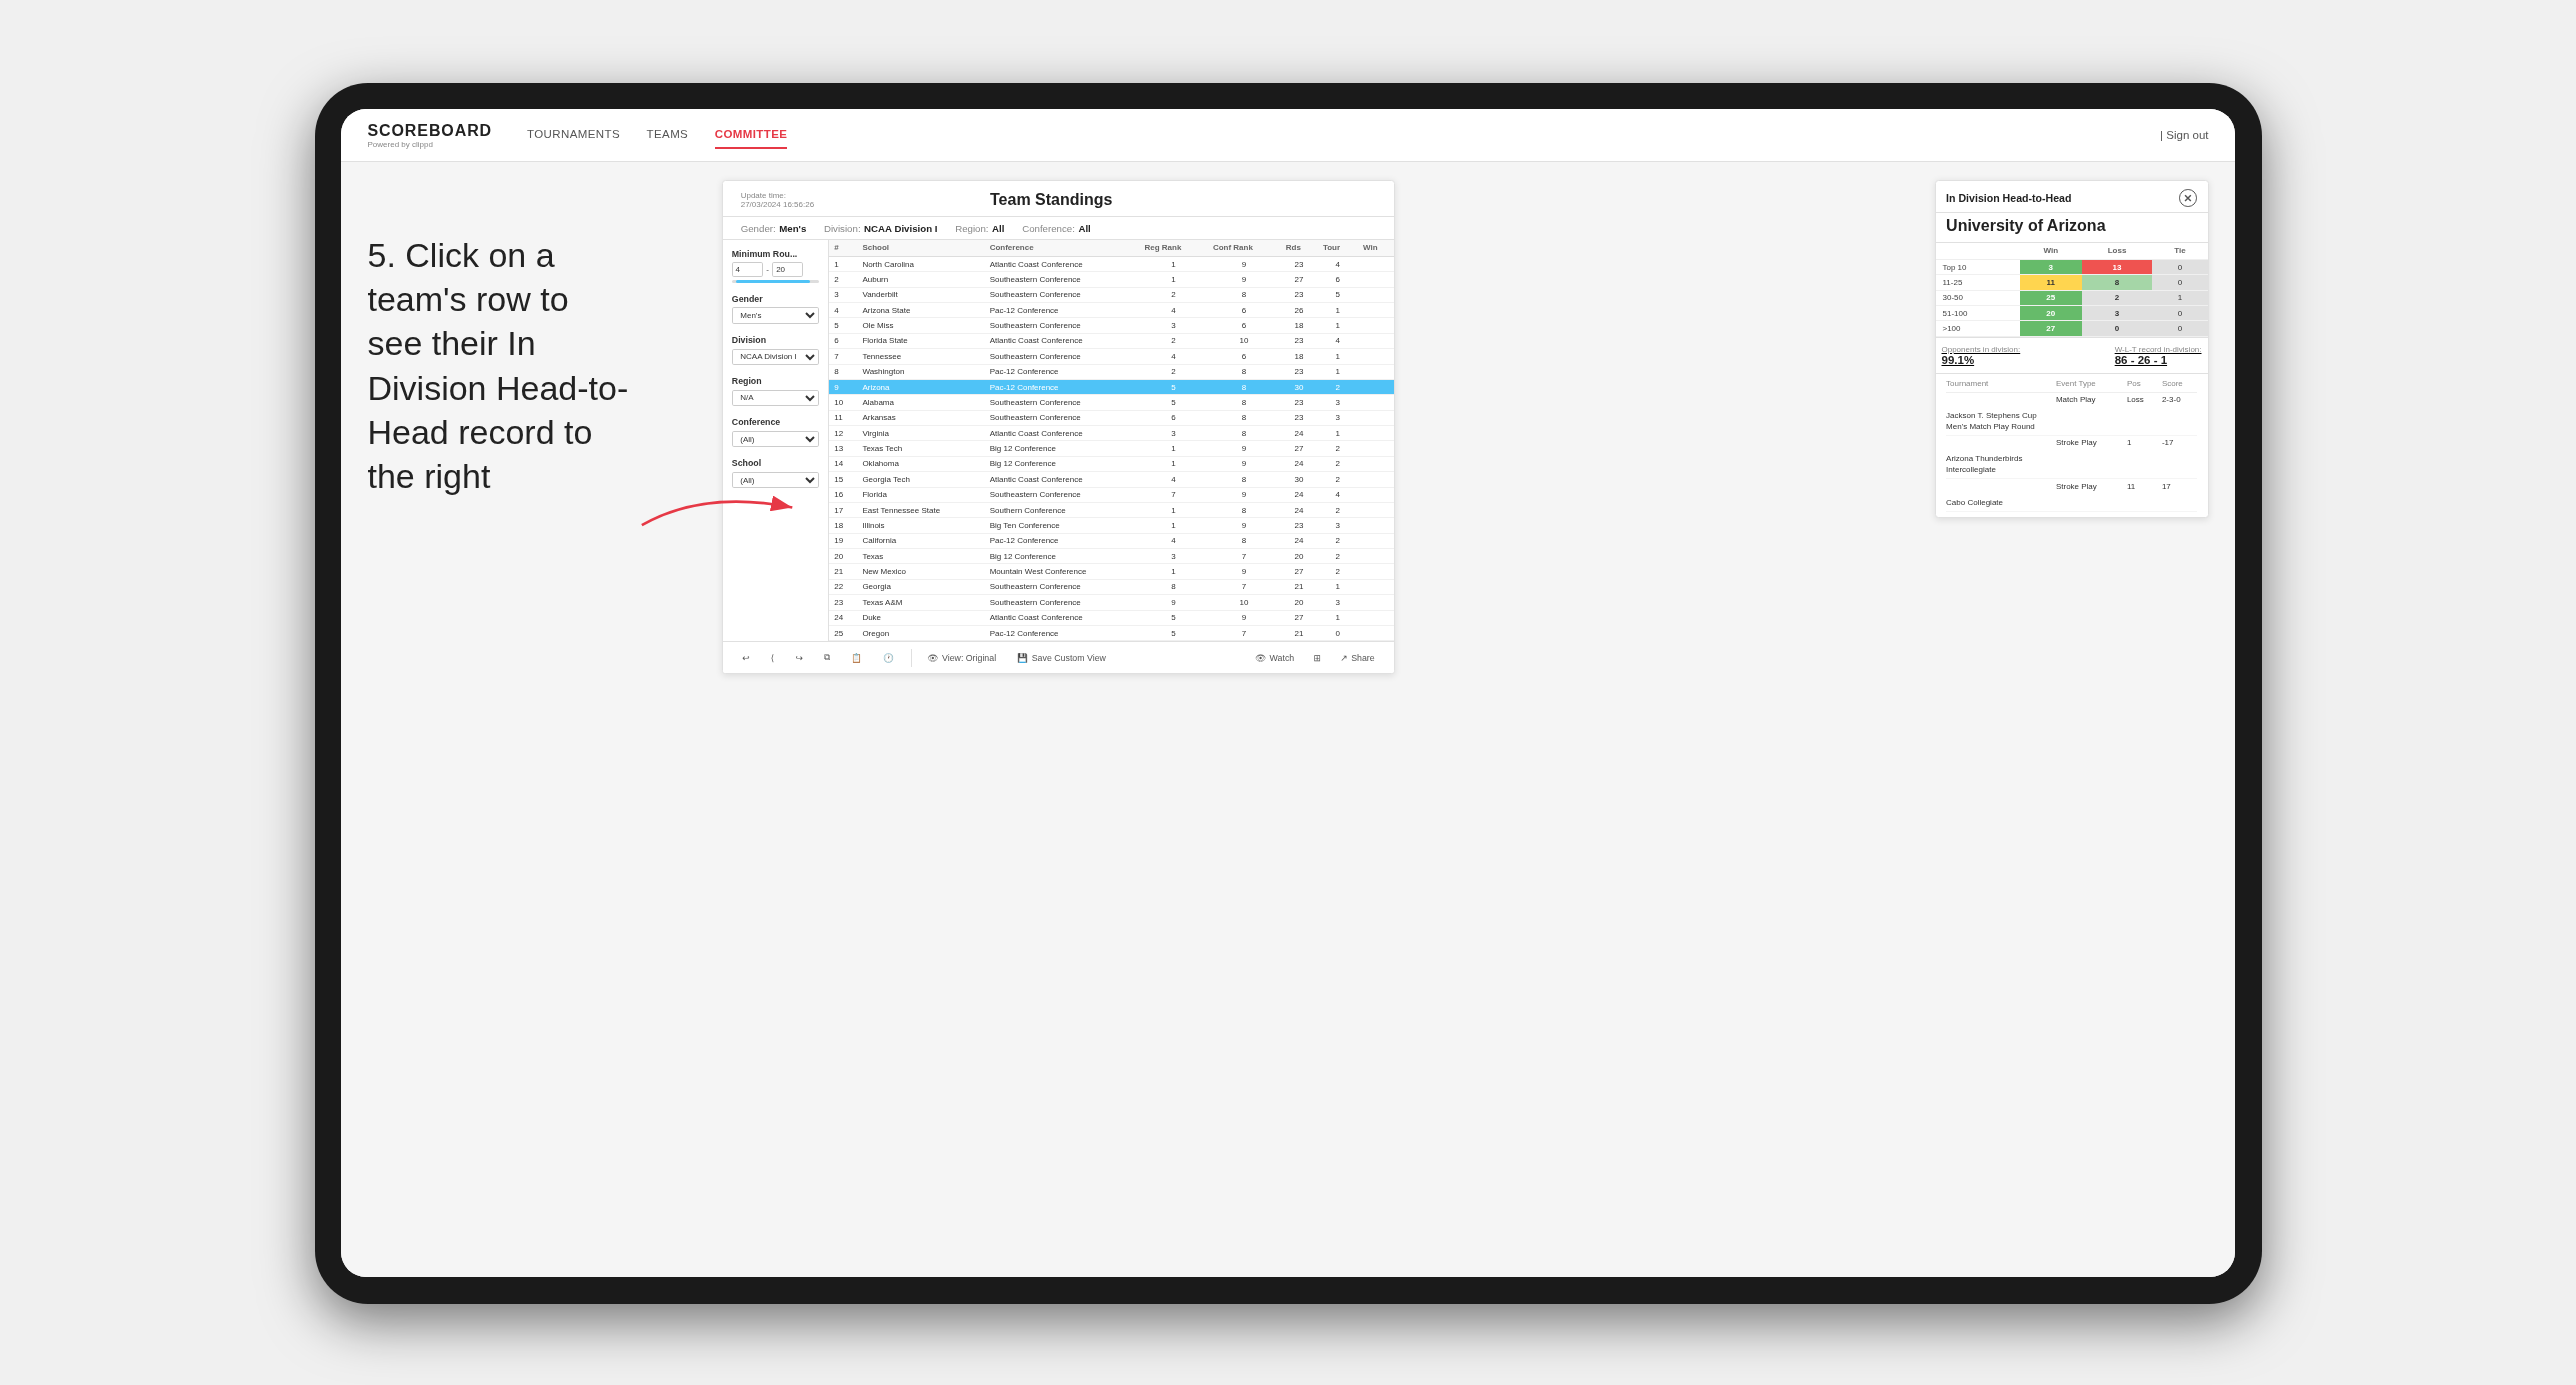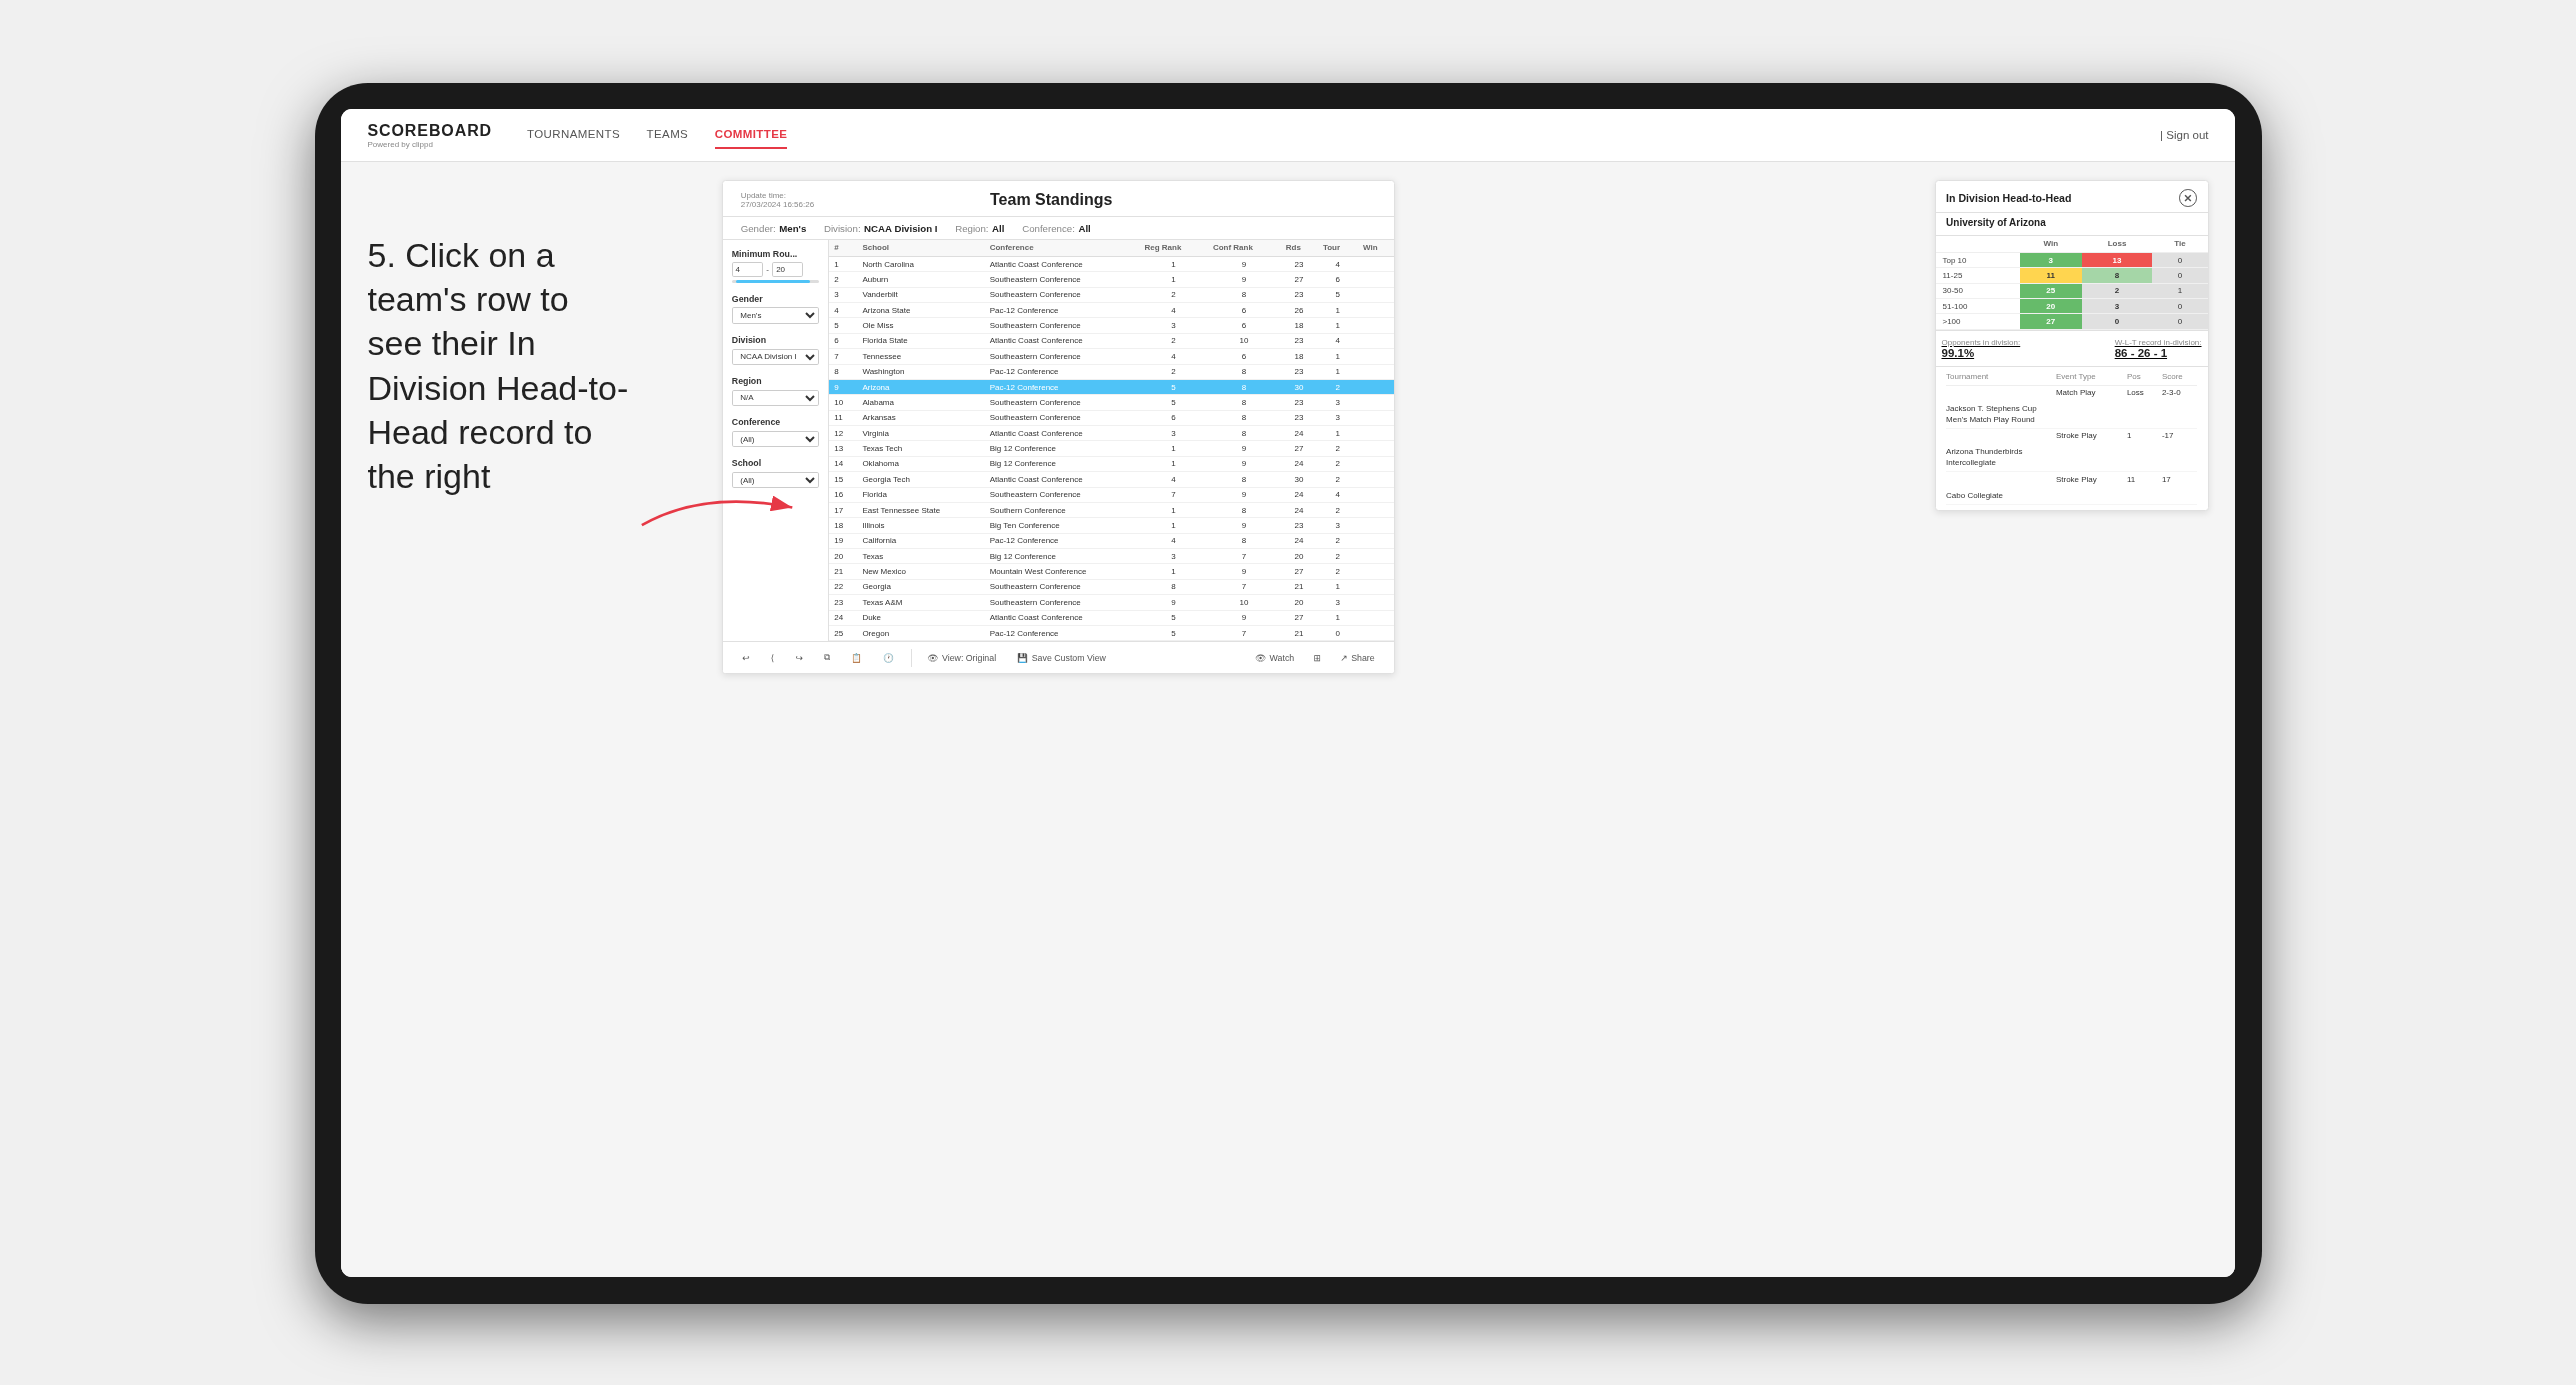--- a/index.html
+++ b/index.html
@@ -24,21 +24,21 @@
       align-items: center;
       justify-content: center;
       box-shadow: 0 17.7px 53px rgba(0,0,0,0.5);
       position: relative;
     }
 
     .screen {
       width: 100%;
       height: 100%;
       background: #fff;
-      border-radius: 11px;
+      border-radius: 25px;
       overflow: hidden;
       display: flex;
       flex-direction: column;
     }
 
     
     .top-nav {
       display: flex;
       align-items: center;
       background: #fff;
@@ -342,21 +342,21 @@
       align-items: center;
       justify-content: center;
       font-size: 10.6px;
       cursor: pointer;
       color: #555;
       font-weight: 700;
     }
 
     .h2h-team {
       padding: 3.5px 10.6px 7px;
-      font-size: 10px;
+      font-size: 16px;
       font-weight: 600;
       color: #222;
       border-bottom: 0.9px solid #e0e0e0;
     }
 
     .h2h-table {
       width: 100%;
       border-collapse: collapse;
       font-size: 8px;
     }

